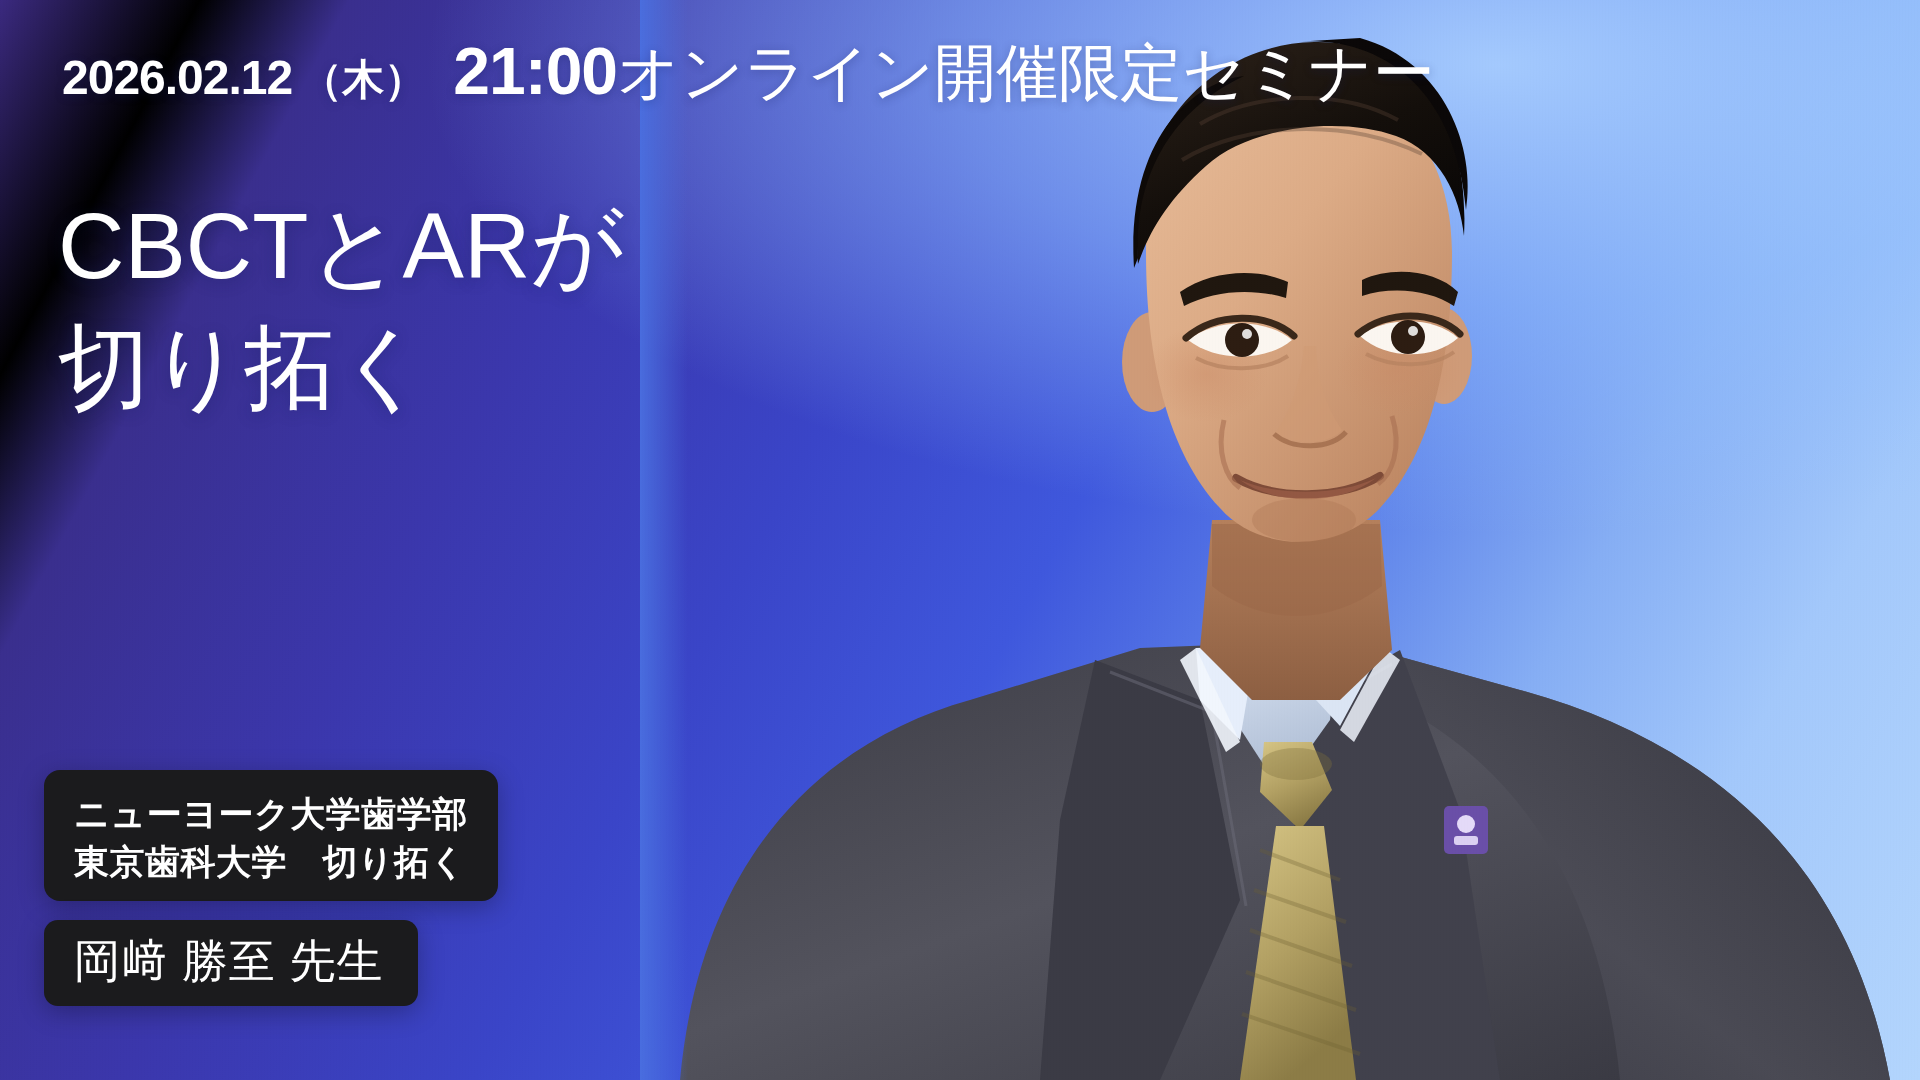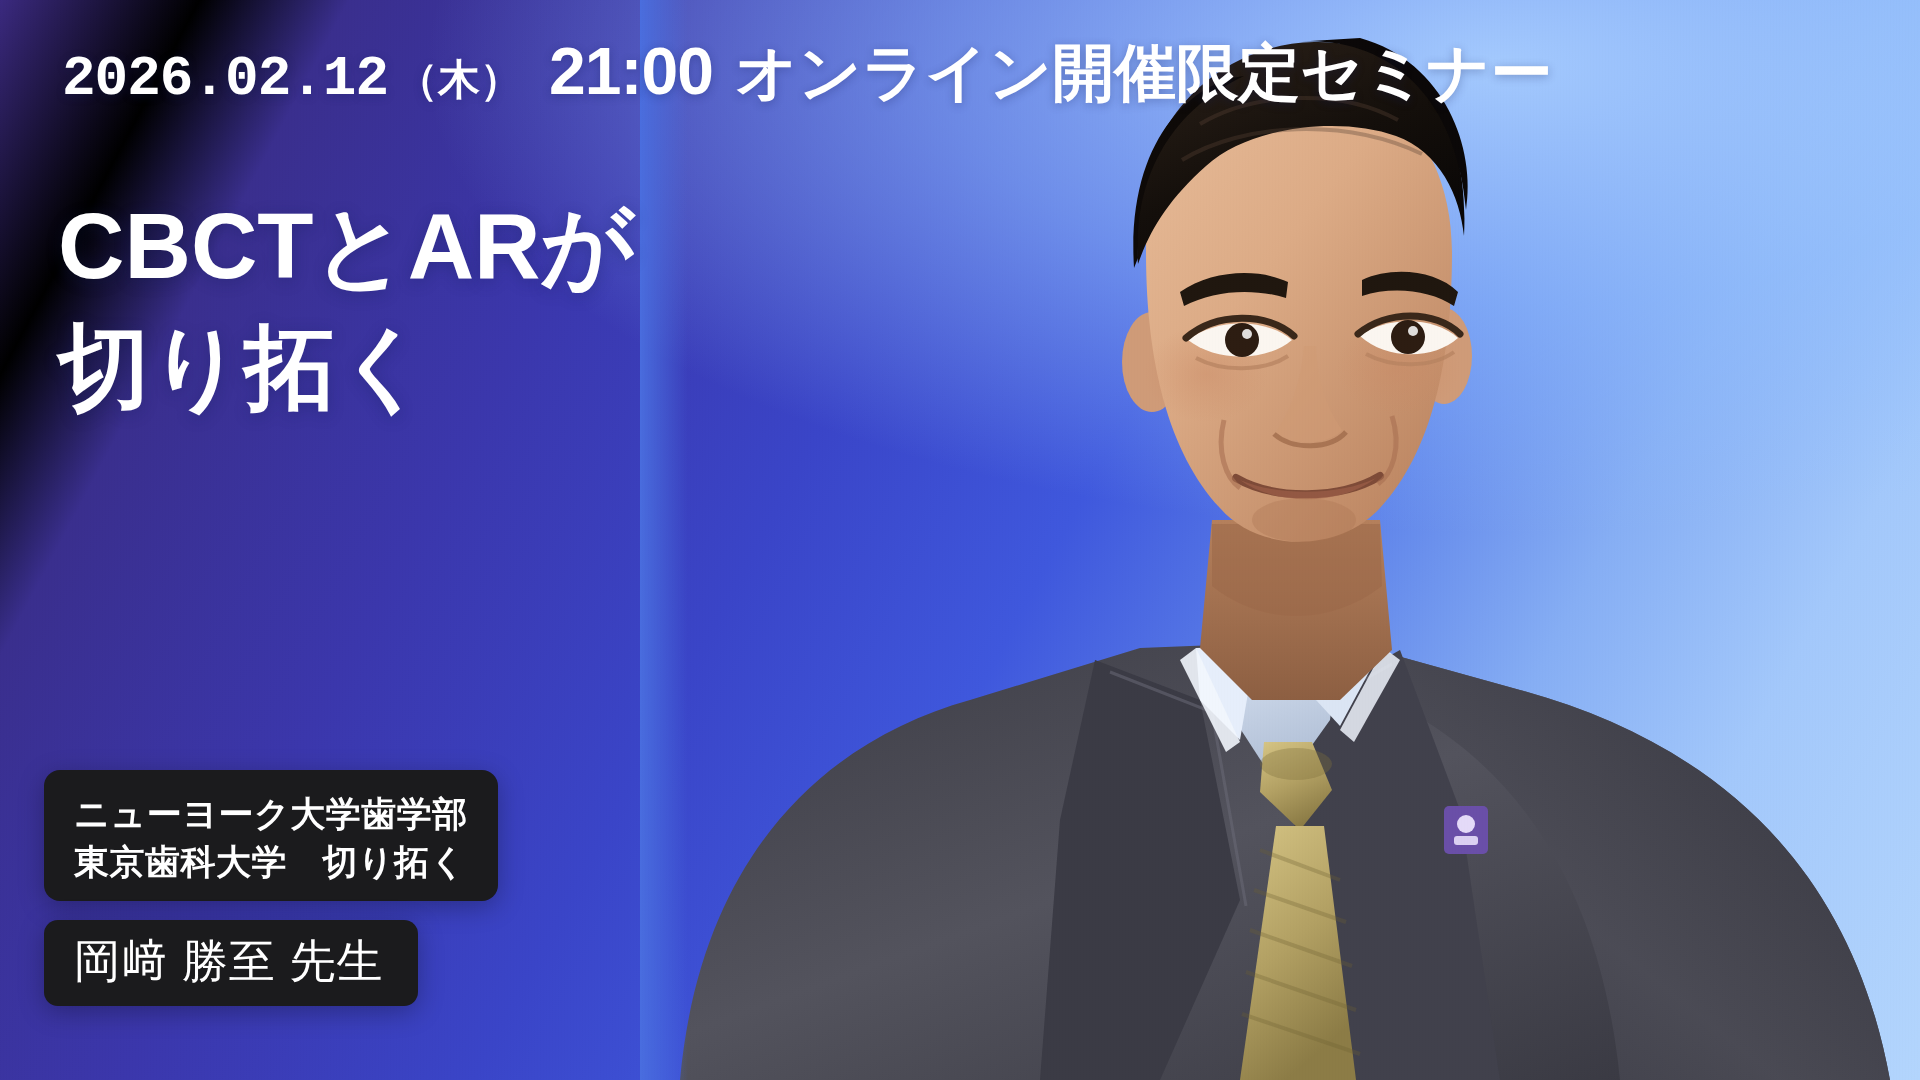--- a/index.html
+++ b/index.html
@@ -59,58 +59,56 @@
     left: 62px;
     top: 38px;
     display: flex;
     align-items: baseline;
     color: #ffffff;
     white-space: nowrap;
     text-shadow: 0 2px 10px rgba(20,30,90,.30);
     z-index: 6;
   }
   #headline .date {
-    font-size: 56px;
+    font-size: 48px;
     font-weight: 700;
     letter-spacing: -1px;
     line-height: 1;
-    font-family: Liberation Mono, monospace;
   }
   #headline .dow {
     font-size: 42px;
     font-weight: 700;
     margin-left: 8px;
     line-height: 1;
   }
   #headline .time {
     font-size: 66px;
     font-weight: 700;
     margin-left: 27px;
     letter-spacing: -1px;
     line-height: 1;
   }
   #headline .tagline {
     font-size: 62px;
-    font-weight: 700;
-    margin-left: 22px;
+    font-weight: 400;
     letter-spacing: 0px;
     line-height: 1;
   }
 
   
   #title-block {
     position: absolute;
     left: 58px;
     top: 186px;
     z-index: 6;
     color: #ffffff;
   }
   #title-block .tline {
     font-size: 92px;
-    font-weight: 700;
+    font-weight: 400;
     line-height: 1.32;
     letter-spacing: 0px;
     white-space: nowrap;
     text-shadow: 0 3px 16px rgba(18,28,88,.32);
   }
 
   
   #cred-box {
     position: absolute;
     left: 44px;

